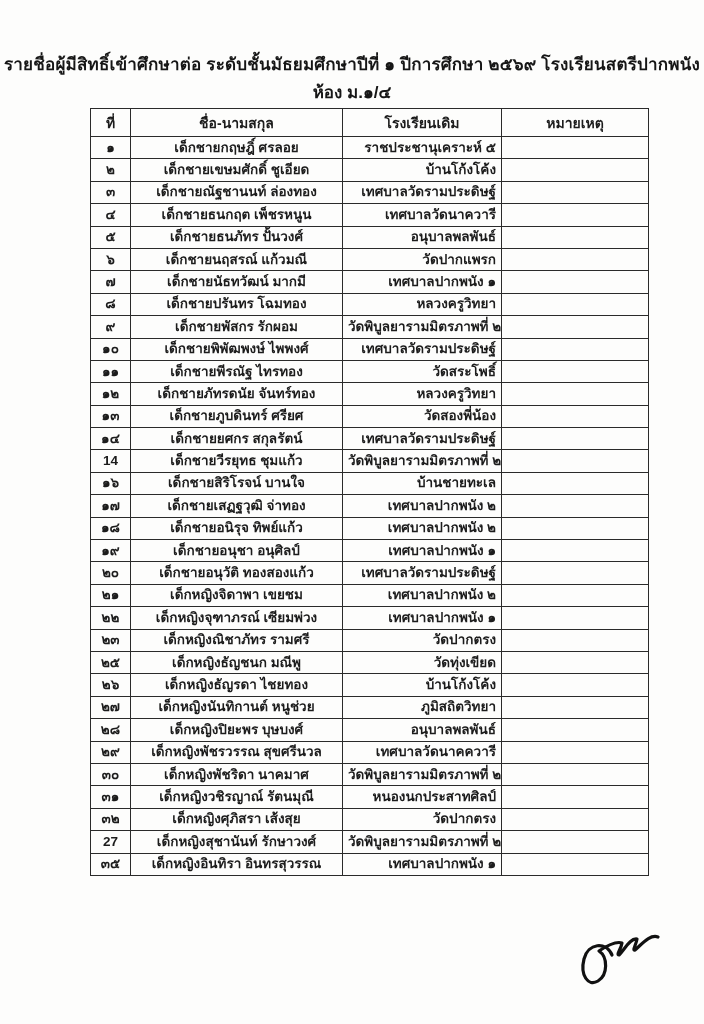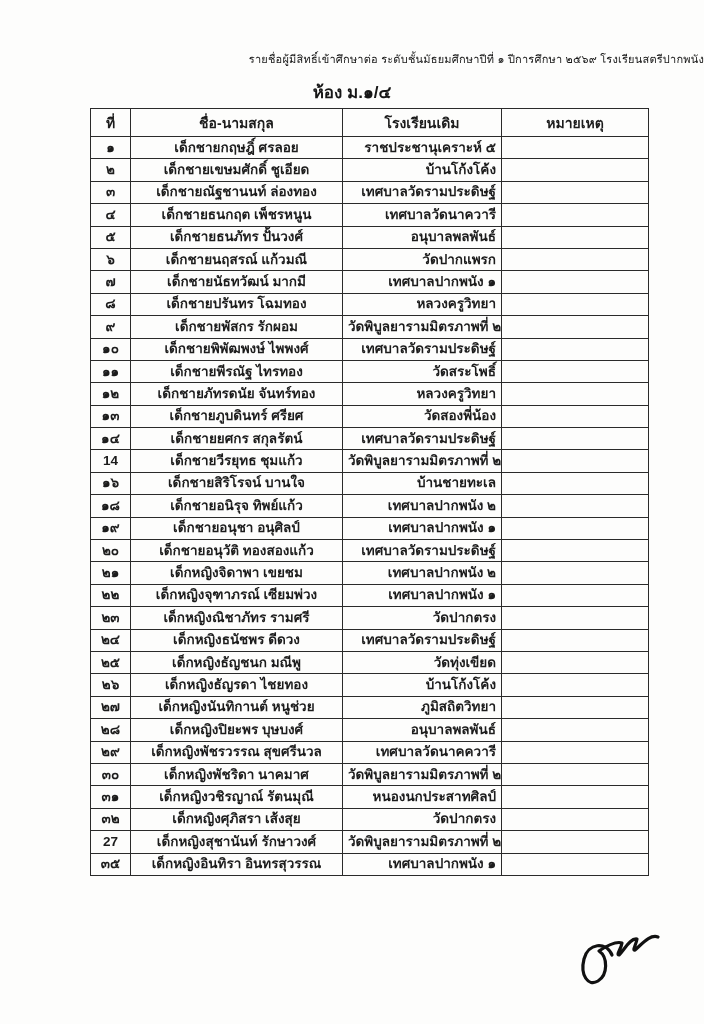--- a/index.html
+++ b/index.html
@@ -11,23 +11,23 @@
   .page {
     position: relative;
     width: 704px; height: 1024px;
     background: #fdfdfc;
     overflow: hidden;
     color: #161616;
   }
   .doc-title {
     position: absolute;
     top: 50px; left: 0; right: 0;
-    text-align: right;
-    font-size: 11px;
-    font-weight: normal;
+    text-align: center;
+    font-size: 17px;
+    font-weight: bold;
     letter-spacing: 0.2px;
   }
   .doc-room {
     position: absolute;
     top: 78px; left: 0; right: 0;
     text-align: center;
     font-size: 17px;
     font-weight: bold;
   }
   table.roster {
@@ -185,20 +185,26 @@
       <td class="cell-school">วัดพิบูลยารามมิตรภาพที่ ๒๓๒</td>
       <td class="cell-note"></td>
     </tr>
         <tr>
       <td class="cell-no">๑๖</td>
       <td class="cell-name">เด็กชายสิริโรจน์  บานใจ</td>
       <td class="cell-school">บ้านชายทะเล</td>
       <td class="cell-note"></td>
     </tr>
         <tr>
+      <td class="cell-no">๑๗</td>
+      <td class="cell-name">เด็กชายเสฏฐวุฒิ  จ่าทอง</td>
+      <td class="cell-school">เทศบาลปากพนัง ๒</td>
+      <td class="cell-note"></td>
+    </tr>
+        <tr>
       <td class="cell-no">๑๘</td>
       <td class="cell-name">เด็กชายอนิรุจ  ทิพย์แก้ว</td>
       <td class="cell-school">เทศบาลปากพนัง ๒</td>
       <td class="cell-note"></td>
     </tr>
         <tr>
       <td class="cell-no">๑๙</td>
       <td class="cell-name">เด็กชายอนุชา  อนุศิลป์</td>
       <td class="cell-school">เทศบาลปากพนัง ๑</td>
       <td class="cell-note"></td>
@@ -221,26 +227,20 @@
       <td class="cell-school">เทศบาลปากพนัง ๑</td>
       <td class="cell-note"></td>
     </tr>
         <tr>
       <td class="cell-no">๒๓</td>
       <td class="cell-name">เด็กหญิงณิชาภัทร  รามศรี</td>
       <td class="cell-school">วัดปากตรง</td>
       <td class="cell-note"></td>
     </tr>
         <tr>
-      <td class="cell-no">๒๔</td>
-      <td class="cell-name">เด็กหญิงธนัชพร ดีดวง</td>
-      <td class="cell-school">เทศบาลวัดรามประดิษฐ์</td>
-      <td class="cell-note"></td>
-    </tr>
-        <tr>
       <td class="cell-no">๒๕</td>
       <td class="cell-name">เด็กหญิงธัญชนก  มณีพู</td>
       <td class="cell-school">วัดทุ่งเขียด</td>
       <td class="cell-note"></td>
     </tr>
         <tr>
       <td class="cell-no">๒๖</td>
       <td class="cell-name">เด็กหญิงธัญรดา  ไชยทอง</td>
       <td class="cell-school">บ้านโก้งโค้ง</td>
       <td class="cell-note"></td>

